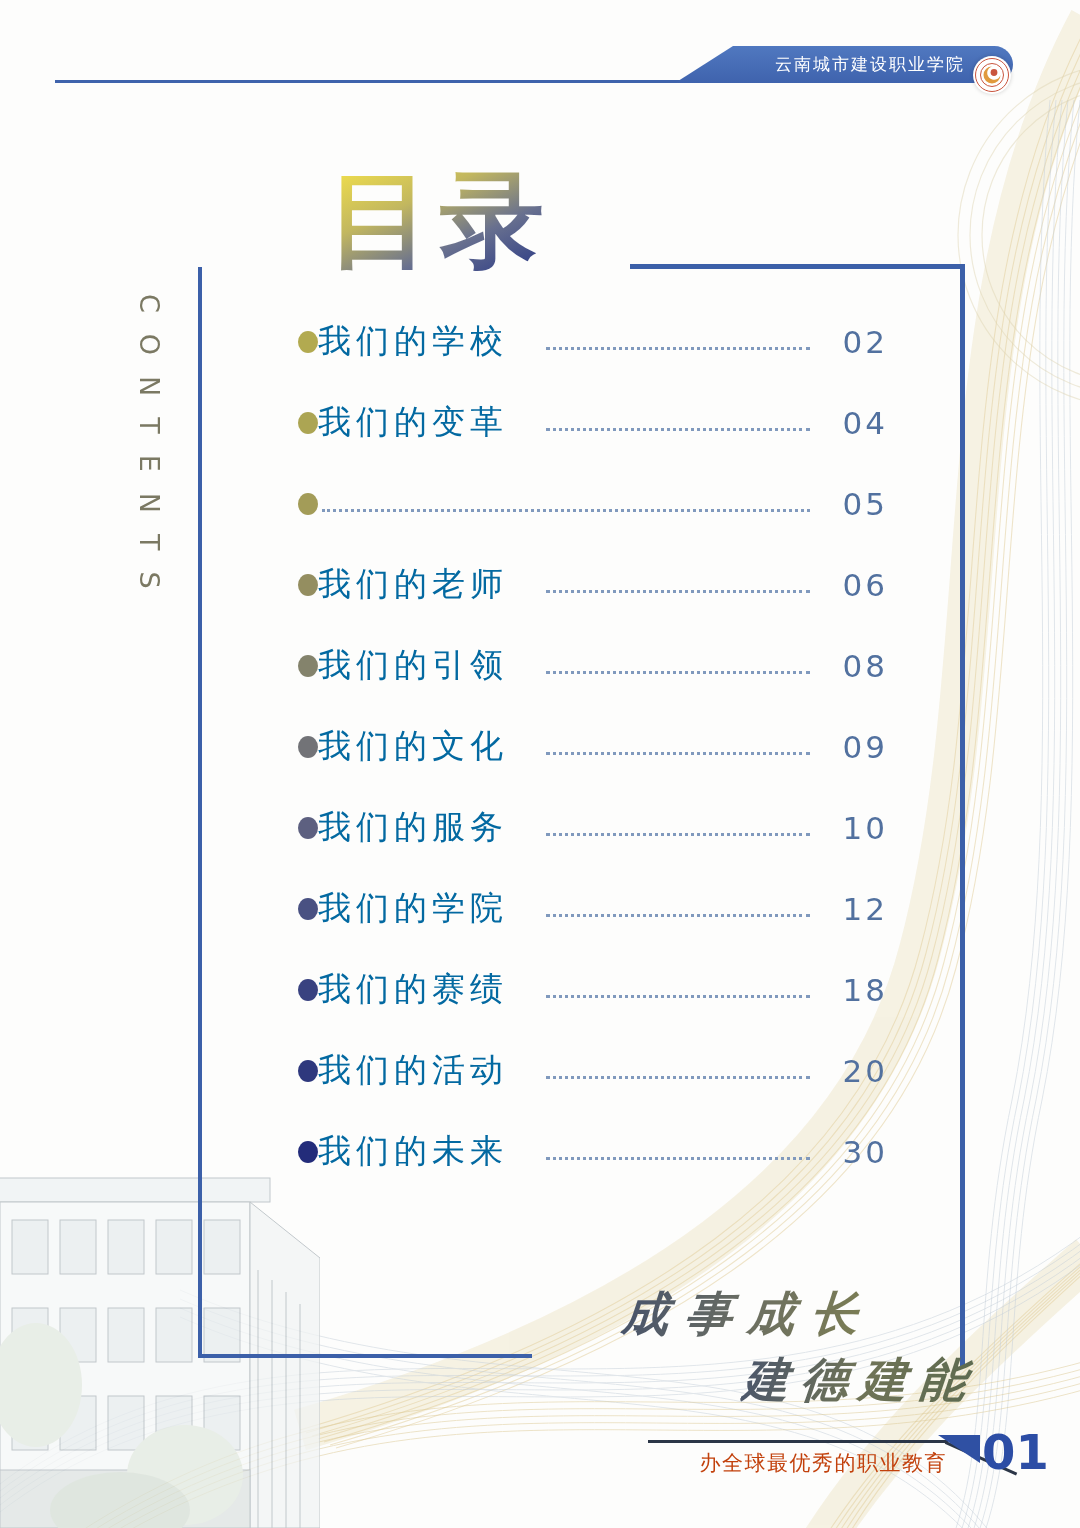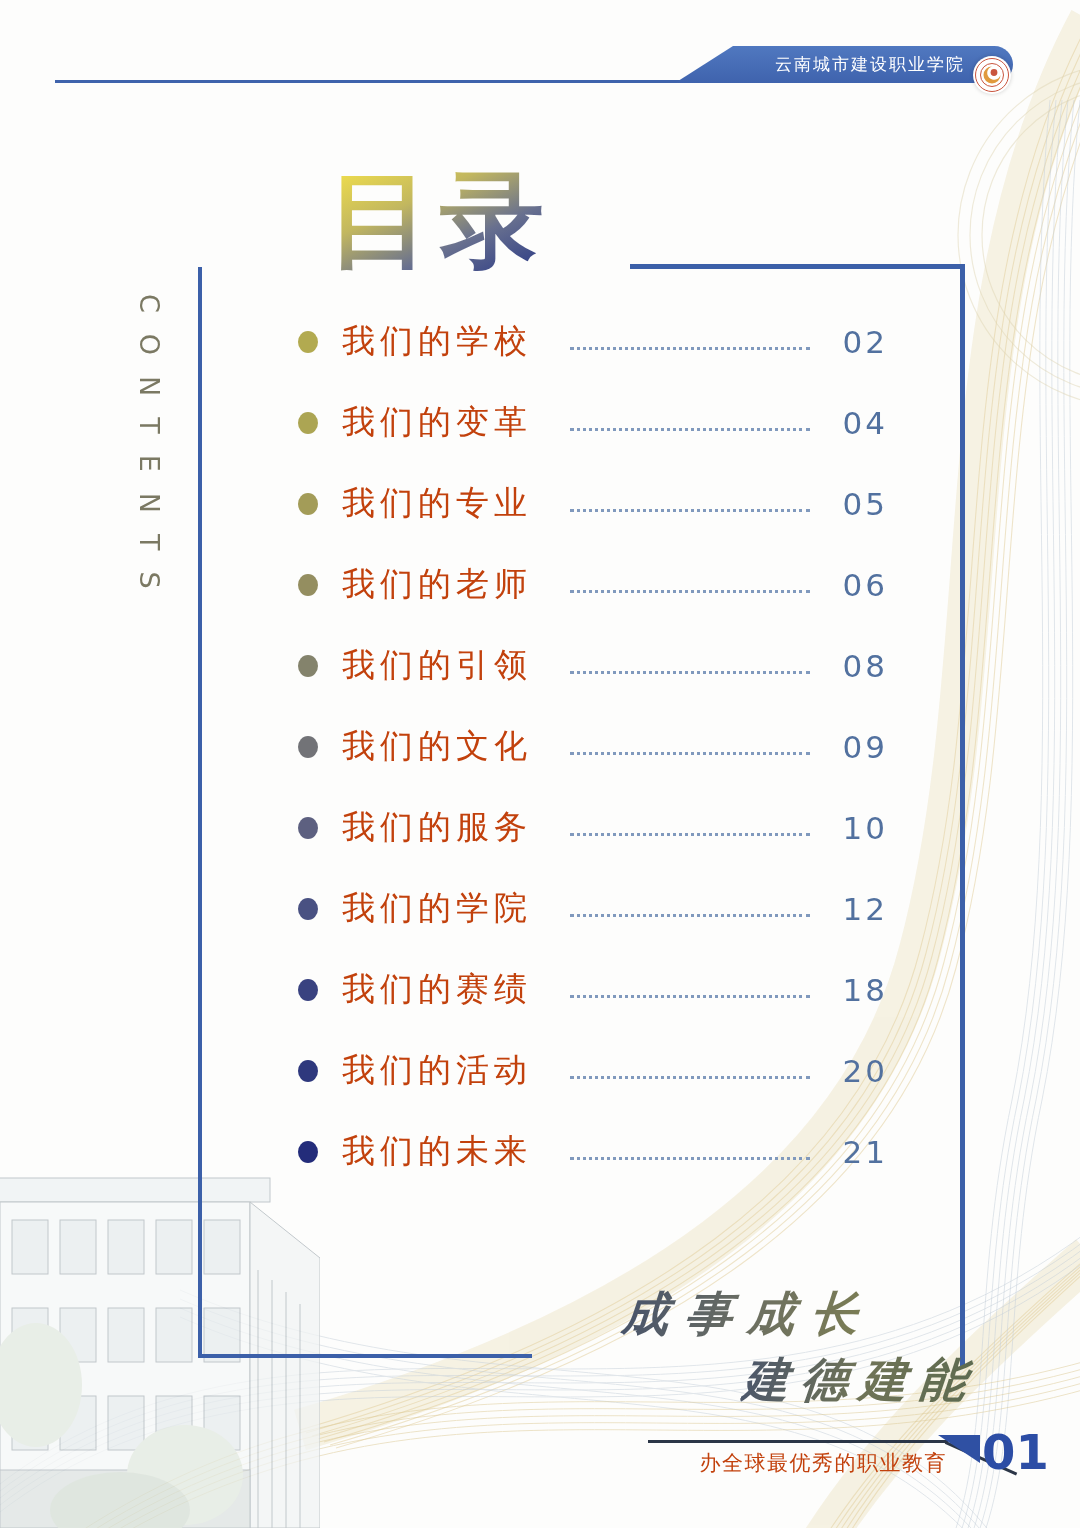--- a/index.html
+++ b/index.html
@@ -42,22 +42,22 @@
   .fl{background:#3c60a9;z-index:3;}
   .fl-left{left:198px;top:267px;width:4px;height:1091px;}
   .fl-bottom{left:198px;top:1354px;width:334px;height:4px;}
   .fl-top{left:630px;top:264px;width:335px;height:5px;}
   .fl-right{left:960px;top:264px;width:5px;height:1103px;}
   
   .toc{left:298px;top:301px;width:590px;z-index:4;display:flex;flex-direction:column;}
   .toc-row{display:flex;align-items:center;height:81px;}
   .bullet{width:20px;height:22px;border-radius:50%;flex:0 0 auto;}
   .toc-label{
-    font-size:33px;color:#c2410c;letter-spacing:5px;white-space:nowrap;
-    margin-left:24px;width:224px;flex:0 0 auto;font-weight:400;
+    font-size:33px;color:#0369a1;letter-spacing:5px;white-space:nowrap;
+    width:224px;flex:0 0 auto;font-weight:400;
   }
   .leader{flex:1 1 auto;height:0;border-bottom:3px dotted #8099bd;margin:14px 18px 0 4px;}
   .toc-page{font-size:31px;color:#52719f;min-width:60px;text-align:right;letter-spacing:3px;}
   
   .motto{
     z-index:4;font-family:"DejaVu Serif","Liberation Serif",serif;
     font-style:italic;font-weight:700;transform:skewX(-5deg);
     -webkit-background-clip:text;background-clip:text;
     -webkit-text-fill-color:transparent;color:transparent;white-space:nowrap;
   }
@@ -205,21 +205,20 @@
     <span class="toc-page">02</span>
   </div>
   <div class="toc-row">
     <span class="bullet" style="background-color: rgb(172, 165, 83);"></span>
     <span class="toc-label">我们的变革</span>
     <span class="leader"></span>
     <span class="toc-page">04</span>
   </div>
   <div class="toc-row">
     <span class="bullet" style="background-color: rgb(163, 156, 88);"></span>
-    <span class="toc-label">我们的专业</span>
     <span class="leader"></span>
     <span class="toc-page">05</span>
   </div>
   <div class="toc-row">
     <span class="bullet" style="background-color: rgb(148, 142, 96);"></span>
     <span class="toc-label">我们的老师</span>
     <span class="leader"></span>
     <span class="toc-page">06</span>
   </div>
   <div class="toc-row">
@@ -255,21 +254,21 @@
   <div class="toc-row">
     <span class="bullet" style="background-color: rgb(46, 56, 125);"></span>
     <span class="toc-label">我们的活动</span>
     <span class="leader"></span>
     <span class="toc-page">20</span>
   </div>
   <div class="toc-row">
     <span class="bullet" style="background-color: rgb(35, 44, 122);"></span>
     <span class="toc-label">我们的未来</span>
     <span class="leader"></span>
-    <span class="toc-page">21</span>
+    <span class="toc-page">30</span>
   </div>
 </div>
 
 <div class="abs motto motto-1">成事成长</div>
 <div class="abs motto motto-2">建德建能</div>
 
 <div class="abs footer-line"></div>
 <div class="abs footer-diag"></div>
 <div class="abs footer-slogan">办全球最优秀的职业教育</div>
 <div class="abs footer-tri"></div>

